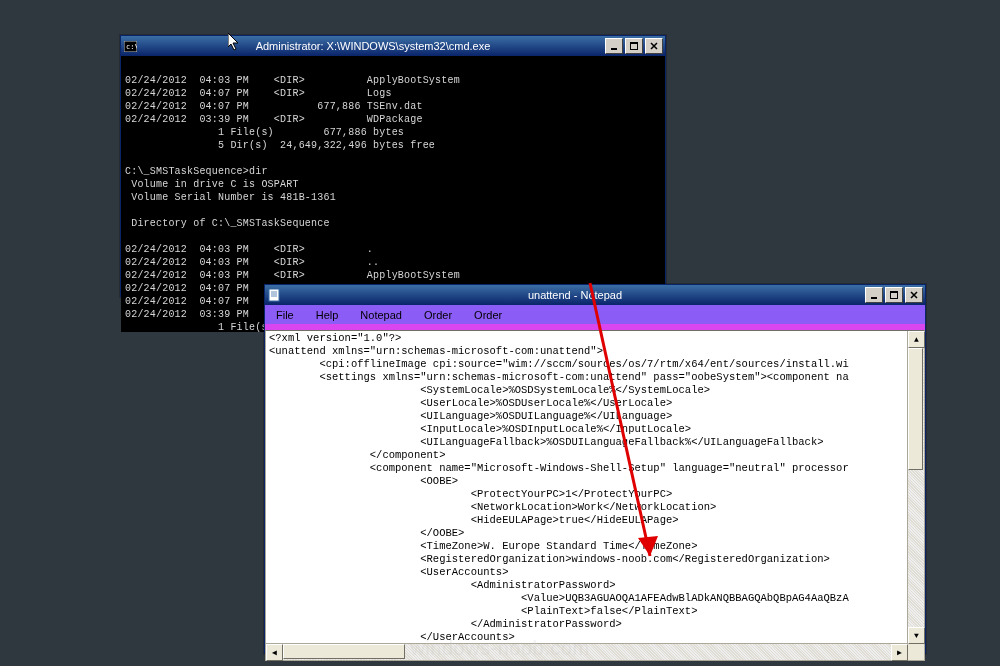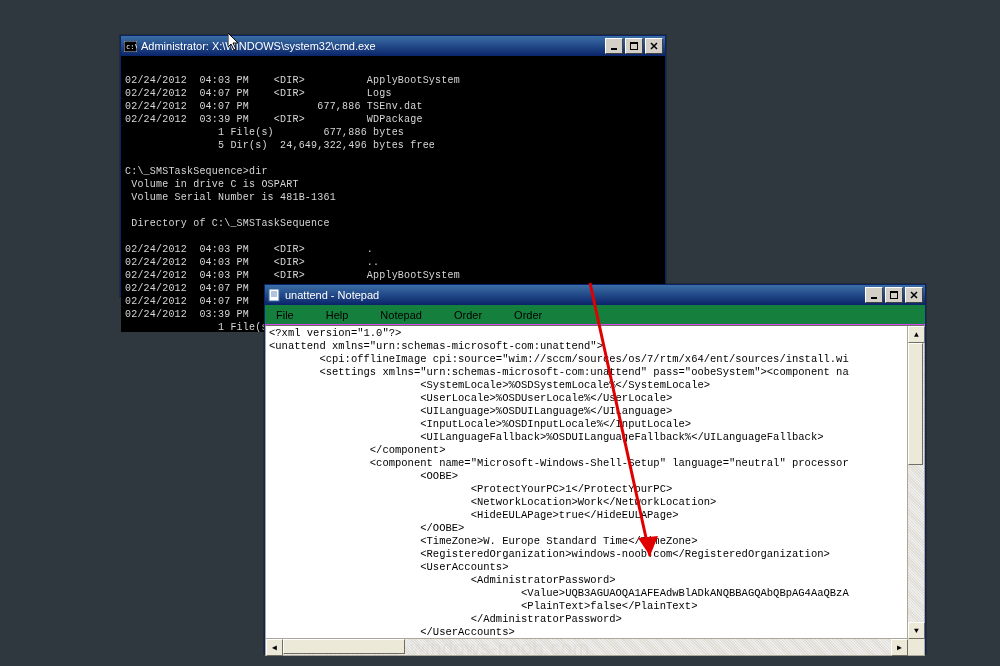--- a/index.html
+++ b/index.html
@@ -34,20 +34,21 @@
     height: 14px;
     margin-right: 4px;
     display: inline-flex;
     align-items:center;
     justify-content:center;
   }
   .titlebar .title {
     flex: 1;
     white-space: nowrap;
     overflow: hidden;
+    text-align: center;
   }
   .window-buttons {
     display: flex;
     gap: 2px;
   }
   .wbtn {
     width: 16px;
     height: 14px;
     background: #d4d0c8;
     border: 1px solid #fff;
@@ -87,29 +88,29 @@
 
   
   #notepad-window {
     left: 264px;
     top: 284px;
     width: 660px;
     height: 368px;
     background: #ece9d8;
   }
   #notepad-window .menubar {
-    background: #15803d;
+    background: #8b5cf6;
     height: 19px;
     font-family: Tahoma, sans-serif;
     font-size: 11px;
     display: flex;
     align-items: center;
     padding: 0 4px;
-    gap: 18px;
-    border-bottom: 1px solid #d946ef;
+    gap: 8px;
+    border-bottom: 6px solid #d946ef;
   }
   #notepad-window .menubar .mitem {
     padding: 1px 7px;
     cursor: default;
   }
   #notepad-window .editor-wrap {
     position: relative;
     height: calc(100% - 20px - 19px);
     background: #fff;
     border: 1px solid #aca899;

